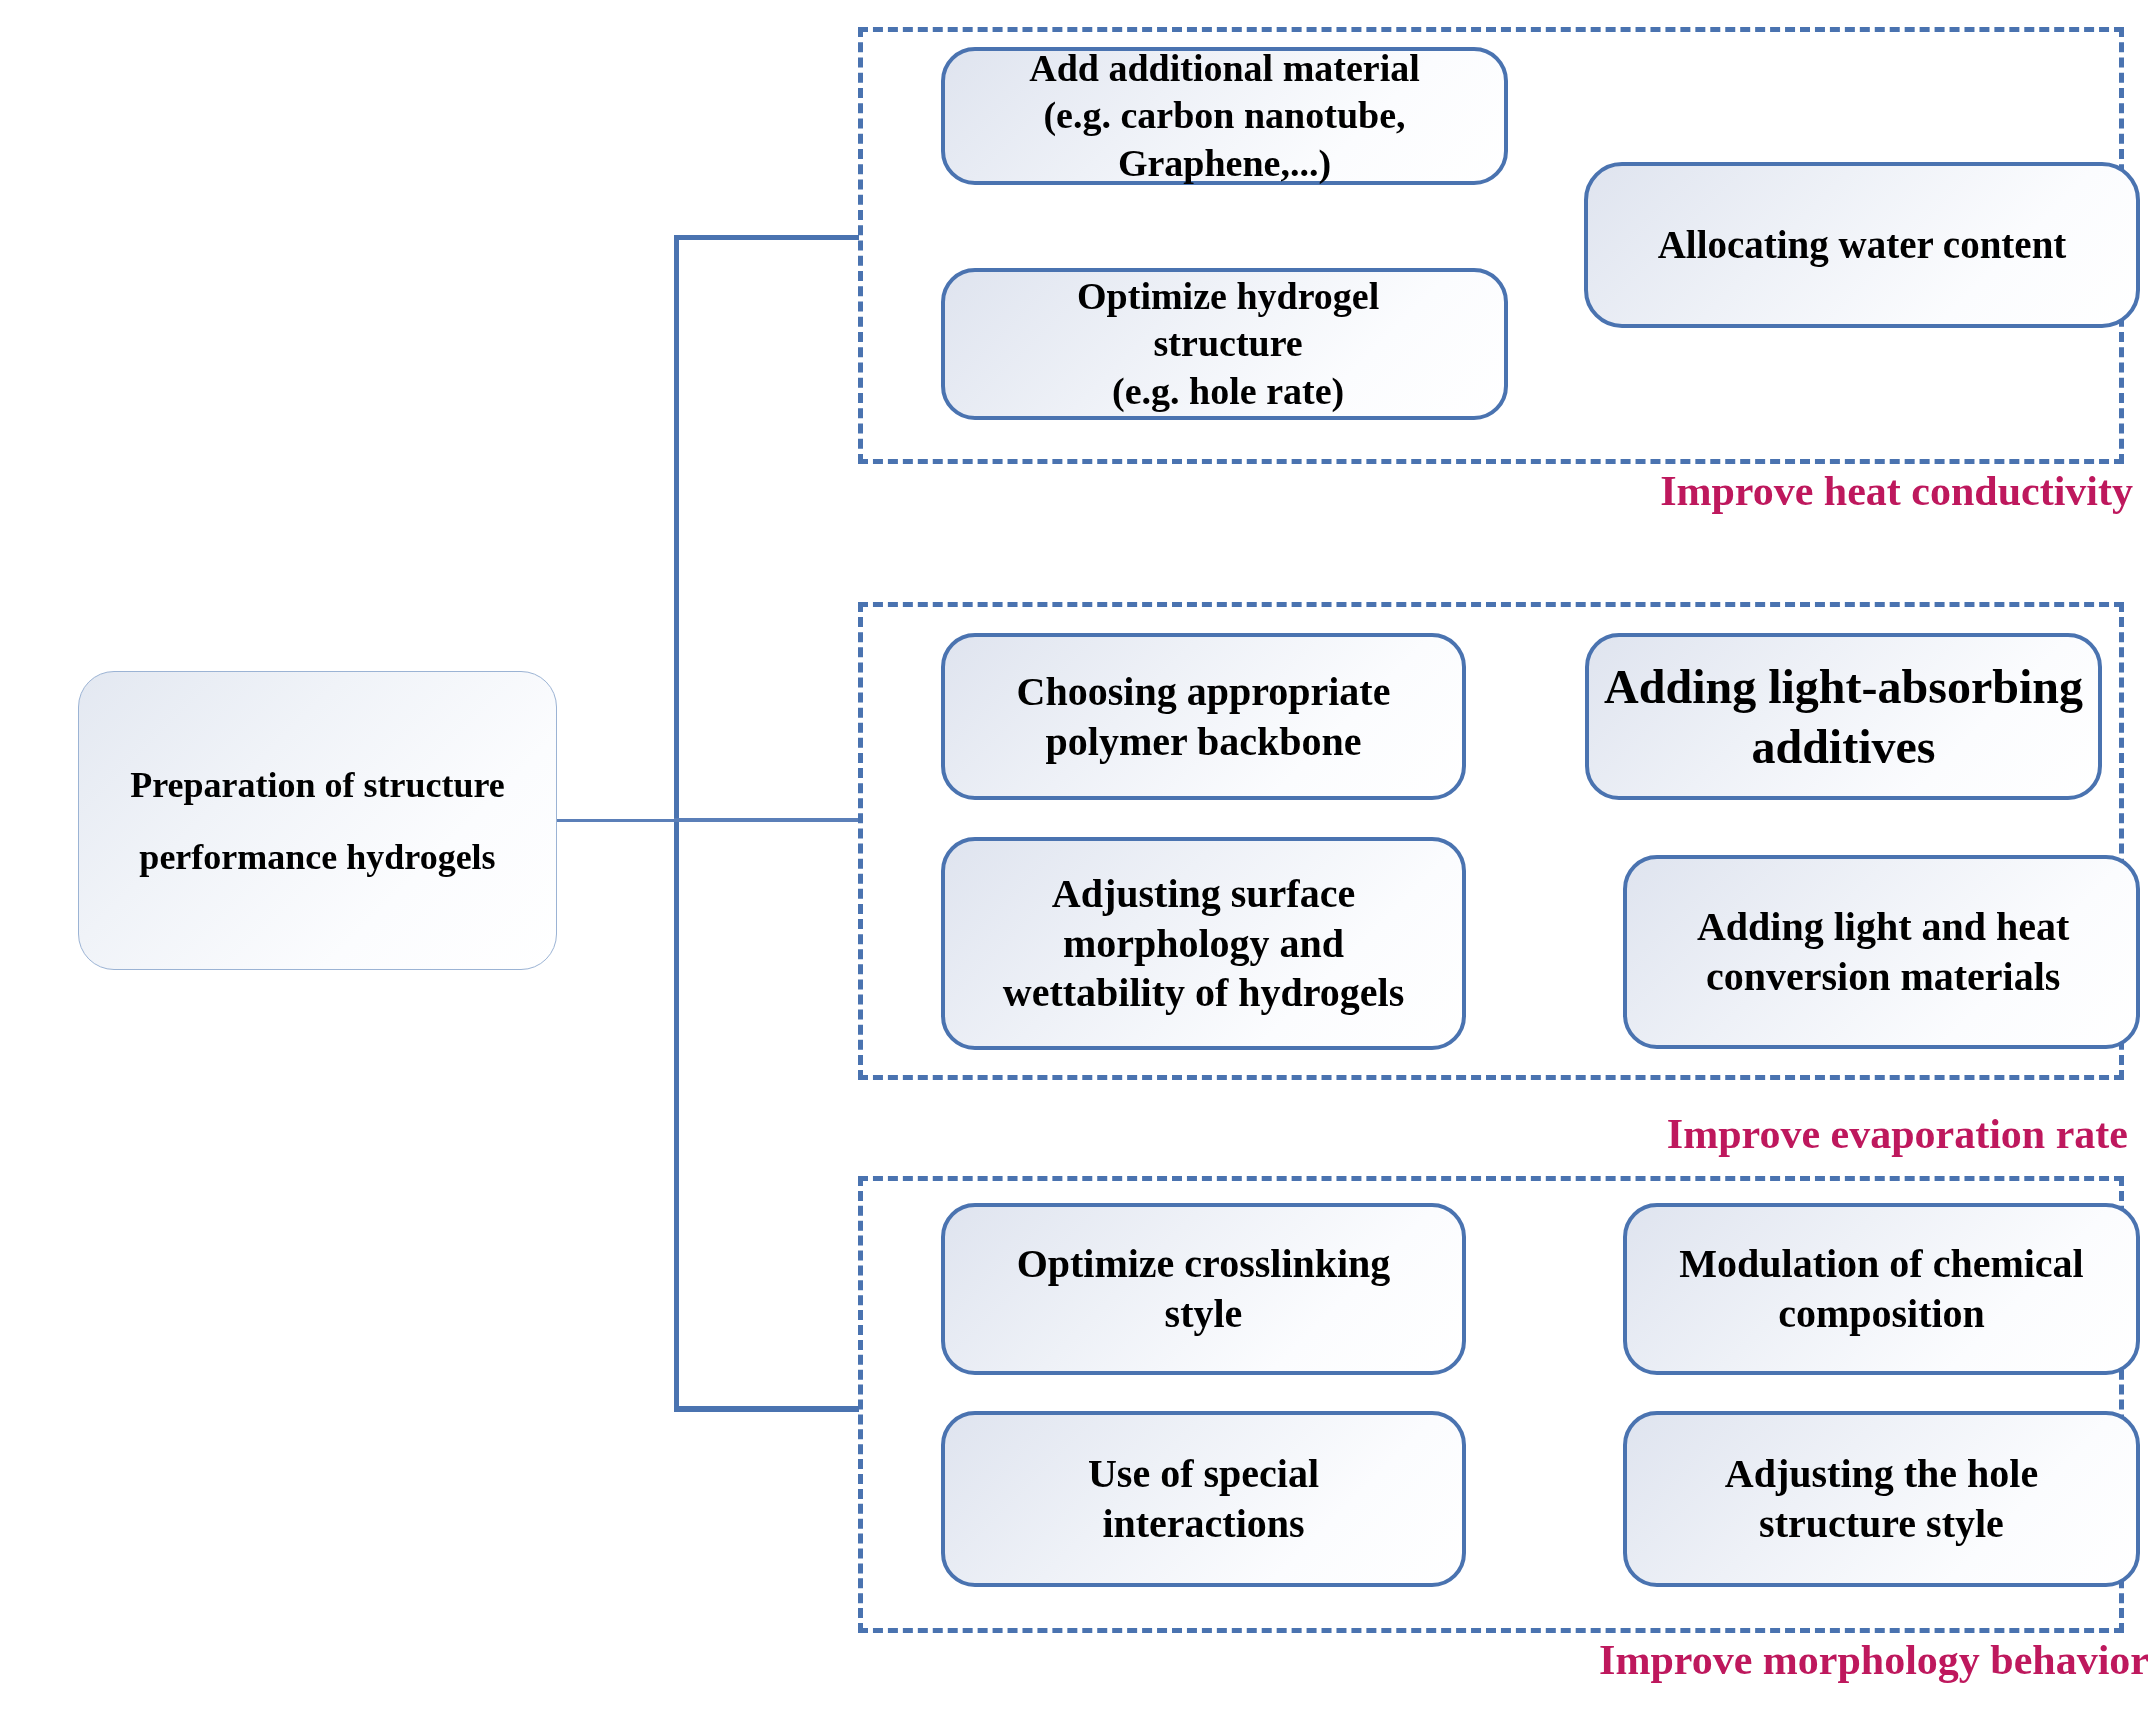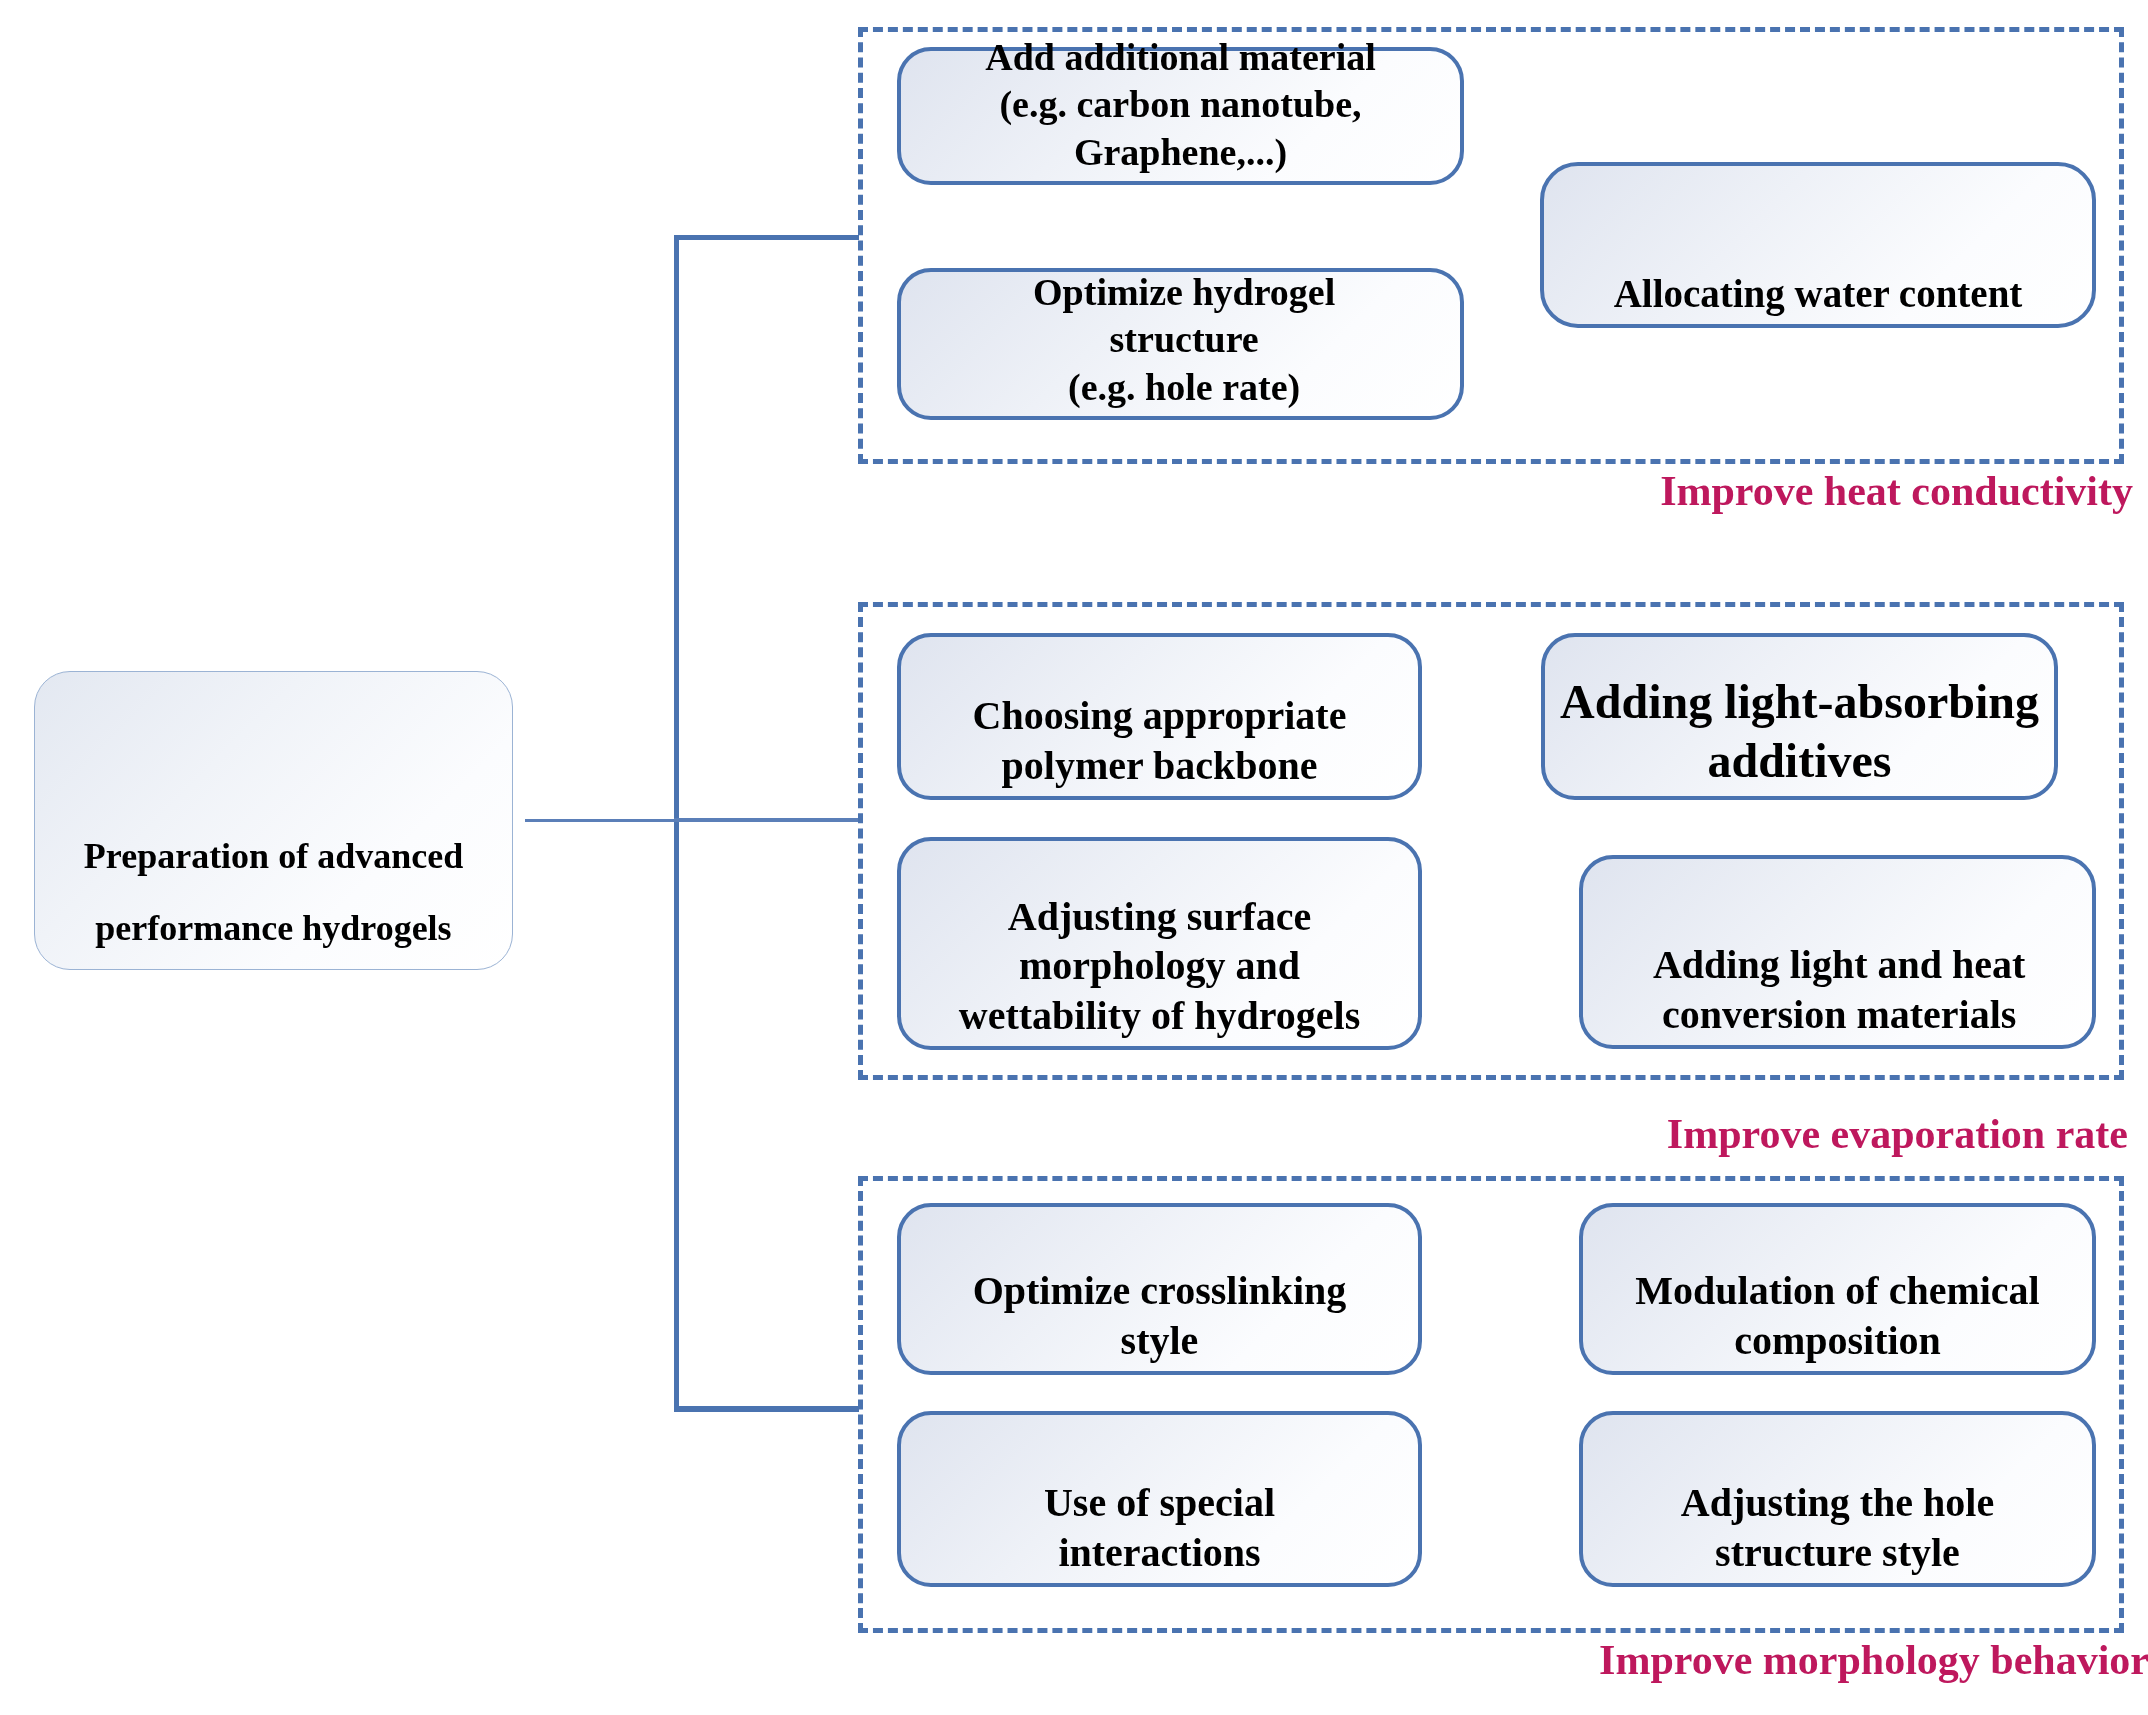--- a/index.html
+++ b/index.html
@@ -20,28 +20,29 @@
   }
 
   
   .node {
     position: absolute;
     box-sizing: border-box;
     border: 4.5px solid #4a73b0;
     border-radius: 31px;
     background: linear-gradient(135deg, #dfe4ef 0%, #eef1f7 38%, #fbfcfe 72%, #ffffff 100%);
     display: flex;
-    align-items: flex-end;
+    align-items: center;
     justify-content: center;
     text-align: center;
     font-weight: bold;
     color: #000000;
     line-height: 1.24;
     padding: 5.4px 12.7px;
     white-space: pre-line;
+    margin-left: 44px;
   }
 
   
   .node.root {
     border: 1.8px solid #9bb3d4;
     border-radius: 36px;
     font-size: 36px;
     line-height: 2.0;
     background: linear-gradient(135deg, #e3e8f1 0%, #f0f3f8 35%, #fbfcfe 70%, #ffffff 100%);
   }
@@ -82,21 +83,21 @@
 
   <div class="conn" style="left:674px; top:235px; width:5.4px; height:1176px;"></div>
 
   <div class="conn" style="left:674px; top:235px; width:185px; height:5.4px;"></div>
 
   <div class="conn thin" style="left:674px; top:818px; width:185px; height:3.6px;"></div>
 
   <div class="conn" style="left:674px; top:1406px; width:185px; height:6.3px;"></div>
 
   <div class="node root" style="left:34px; top:671px; width:479px; height:299px;">
-    <span>Preparation of advanced
+    <span>Preparation of structure
 performance hydrogels</span>
   </div>
 
   <div class="group" style="left:858px; top:27px; width:1266px; height:437px;"></div>
 
   <div class="node" style="left:897px; top:47px; width:567px; height:138px; font-size:38px; border-radius:34px;">
     <span>Add additional material
 (e.g. carbon nanotube,
 Graphene,...)</span>
   </div>

